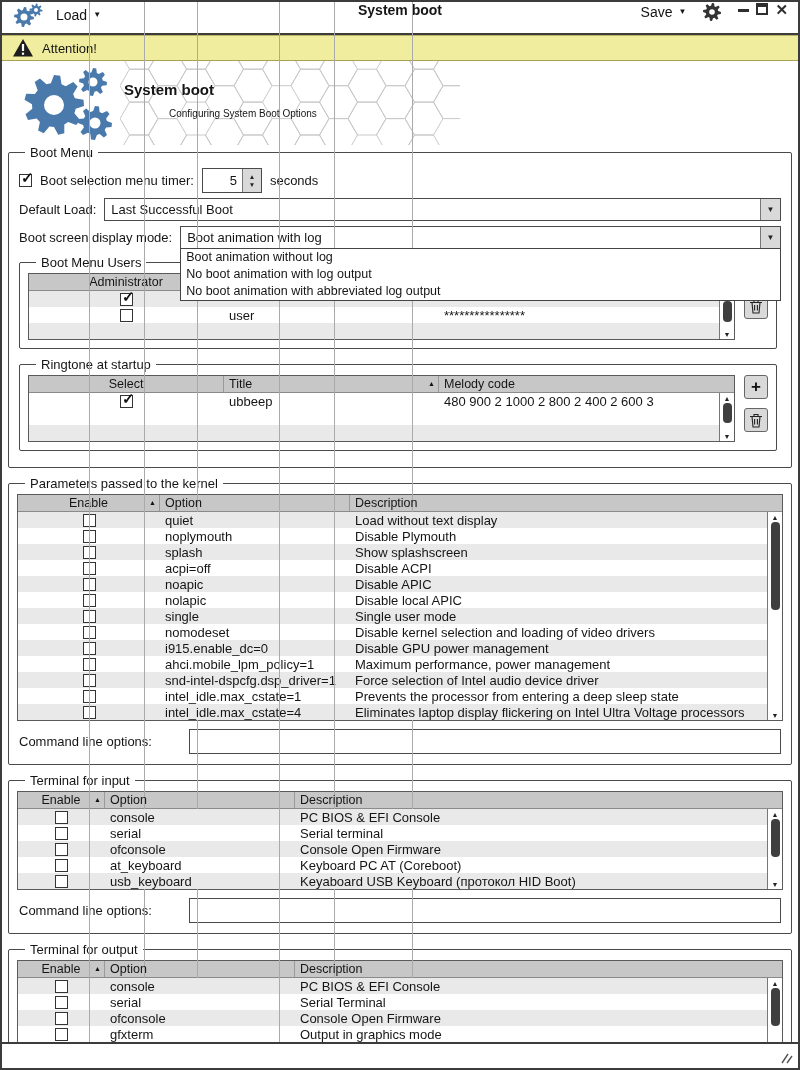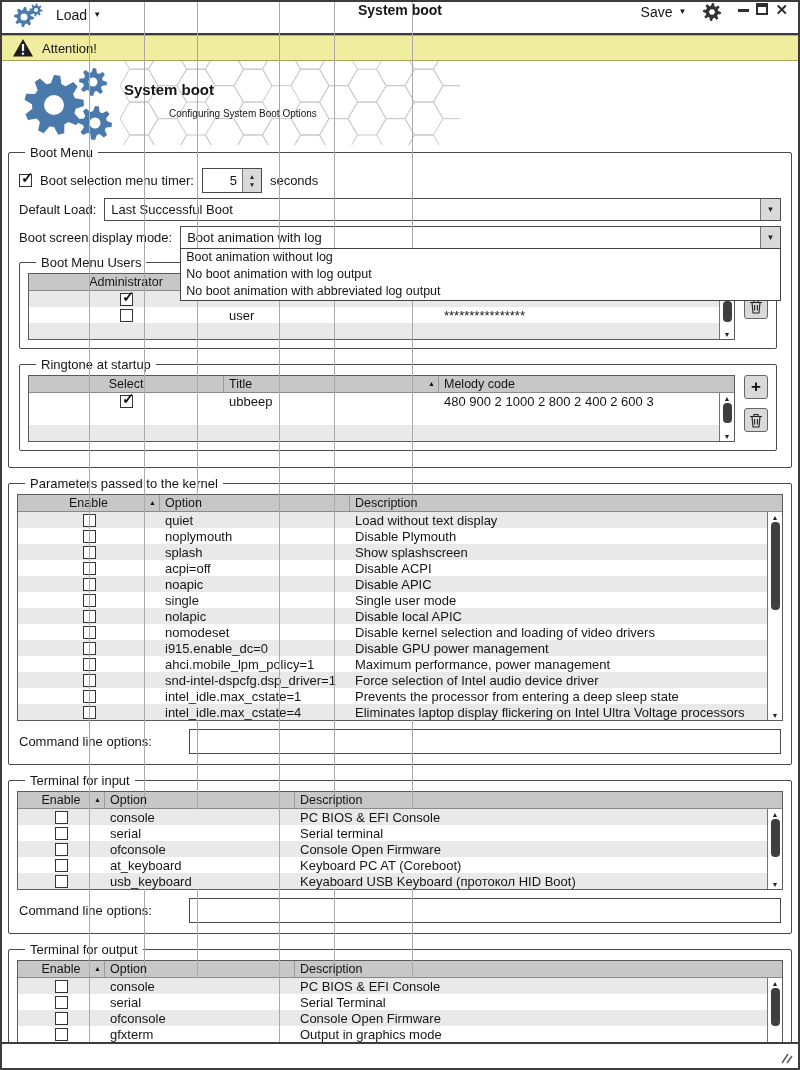--- a/index.html
+++ b/index.html
@@ -381,29 +381,29 @@
             <div class="td kc1 center">
                 <span class="cb"></span>
               </div>
             <div class="td kc2">noapic</div>
             <div class="td kc3">Disable APIC</div>
           </div>
             <div class="tr">
             <div class="td kc1 center">
                 <span class="cb"></span>
               </div>
+            <div class="td kc2">nolapic</div>
+            <div class="td kc3">Disable local APIC</div>
+          </div>
+            <div class="tr">
+            <div class="td kc1 center">
+                <span class="cb"></span>
+              </div>
             <div class="td kc2">single</div>
             <div class="td kc3">Single user mode</div>
-          </div>
-            <div class="tr">
-            <div class="td kc1 center">
-                <span class="cb"></span>
-              </div>
-            <div class="td kc2">nolapic</div>
-            <div class="td kc3">Disable local APIC</div>
           </div>
             <div class="tr">
             <div class="td kc1 center">
                 <span class="cb"></span>
               </div>
             <div class="td kc2">nomodeset</div>
             <div class="td kc3">Disable kernel selection and loading of video drivers</div>
           </div>
             <div class="tr">
             <div class="td kc1 center">

